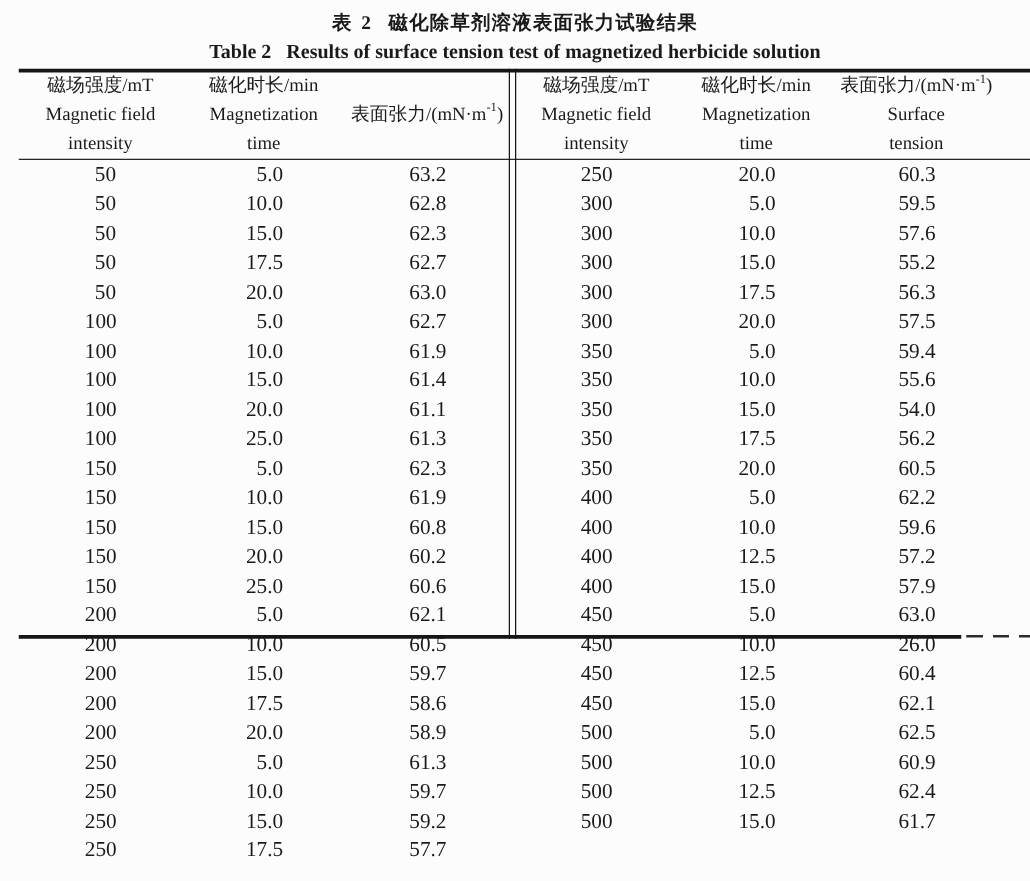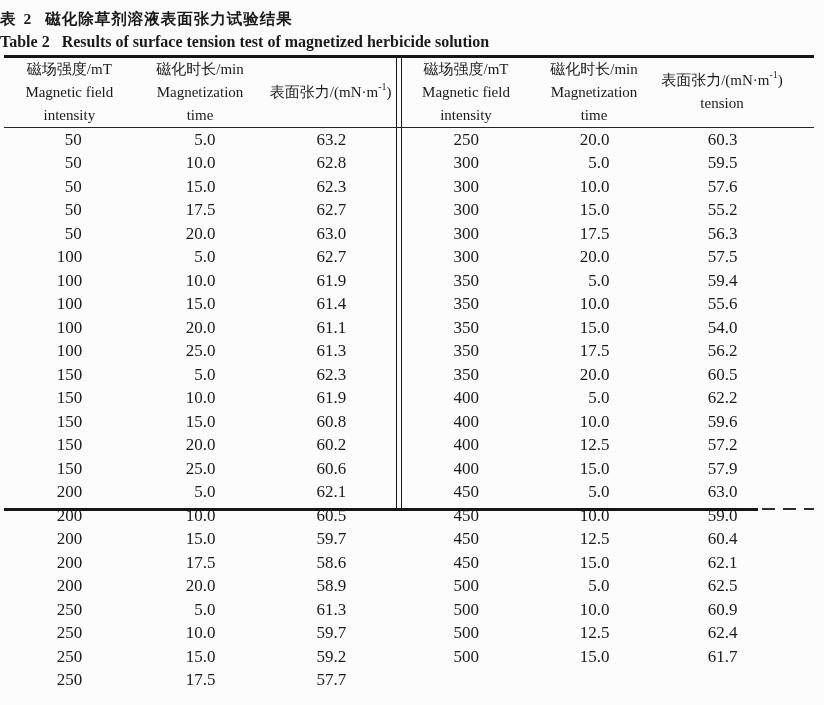--- a/index.html
+++ b/index.html
@@ -6,40 +6,40 @@
   body {
     width: 824px; height: 705px;
     position: relative;
     background: #fcfcfc;
     color: #1a1a1a;
     font-family: "Liberation Serif", "DejaVu Serif", serif;
     overflow: hidden;
   }
 
   
-  .titles { text-align: left; }
+  .titles { text-align: center; }
   .title-zh {
     margin-top: 7px;
     font-size: 15.5px;
     font-weight: bold;
     letter-spacing: 1px;
     line-height: 24px;
   }
   .title-zh .tlabel { margin-right: 12px; letter-spacing: 2px; }
   .title-en {
     font-size: 16px;
     font-weight: bold;
     line-height: 22px;
   }
   .title-en .tlabel { margin-right: 12px; }
 
   
   .table-area {
     position: absolute;
-    top: 55px; left: 4px;
+    top: 55px; left: 15px;
     width: 810px; height: 456px;
   }
   .top-rule {
     position: absolute; top: 0; left: 0;
     width: 100%; height: 2.5px; background: #161616;
   }
   .head-rule {
     position: absolute; top: 71.5px; left: 0;
     width: 100%; height: 1.5px; background: #242424;
   }
@@ -405,20 +405,21 @@
           <div>Magnetic field</div>
           <div>intensity</div>
         </div>
         <div class="hcell">
           <div>磁化时长/min</div>
           <div>Magnetization</div>
           <div>time</div>
         </div>
         <div class="hcell">
           <div><span>表面张力/(mN·m</span><sup class="unit-sup">-1</sup><span>)</span></div>
+          <div>Surface</div>
           <div>tension</div>
         </div>
       </div>
       <div class="rows">
           <div class="row">
             <div class="cell c1">
               <span class="num">250</span>
             </div>
             <div class="cell c2">
               <span class="num">20.0</span>
@@ -593,21 +594,21 @@
             </div>
           </div>
           <div class="row">
             <div class="cell c1">
               <span class="num">450</span>
             </div>
             <div class="cell c2">
               <span class="num">10.0</span>
             </div>
             <div class="cell c3">
-              <span class="num">59.0</span>
+              <span class="num">26.0</span>
             </div>
           </div>
           <div class="row">
             <div class="cell c1">
               <span class="num">450</span>
             </div>
             <div class="cell c2">
               <span class="num">12.5</span>
             </div>
             <div class="cell c3">

